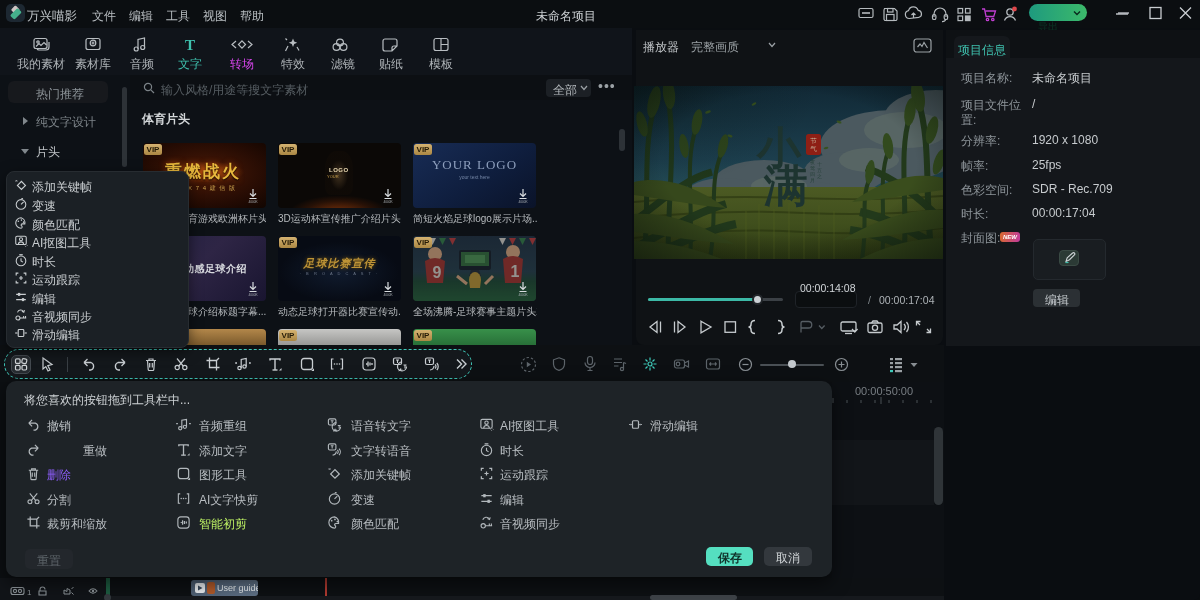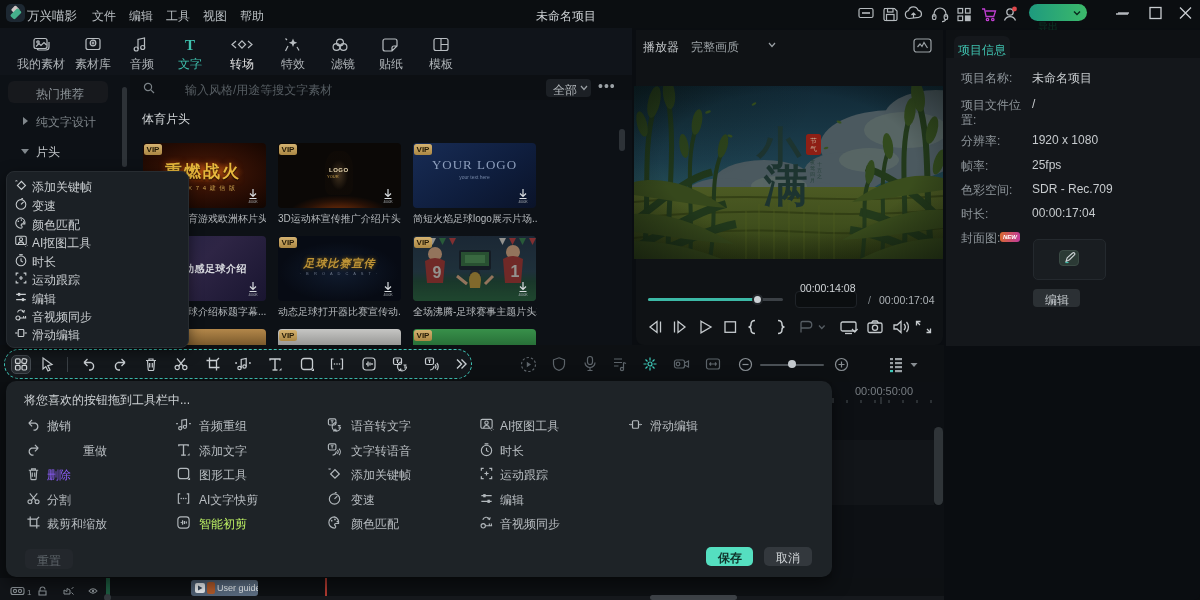--- a/index.html
+++ b/index.html
@@ -233,21 +233,21 @@
       <path d="M385 3 h10 a2 2 0 0 1 2 2 v5 l-5 5 h-7 a2 2 0 0 1 -2 -2 v-8 a2 2 0 0 1 2 -2 z M397 10 h-3 a2 2 0 0 0 -2 2 v3"></path>
 
       <rect x="434" y="2.5" width="14" height="12" rx="2"></rect>
           <path d="M441 2.5 v12 M441 8.5 h7"></path>
     </g>
   </svg>
   <div class="abs txt" style="left:17px;top:56px;color:#aeb3b7;">我的素材</div>
   <div class="abs txt" style="left:75px;top:56px;color:#aeb3b7;">素材库</div>
   <div class="abs txt" style="left:130px;top:56px;color:#aeb3b7;">音频</div>
   <div class="abs txt" style="left:178px;top:56px;color:#3fc1ae;">文字</div>
-  <div class="abs txt" style="left:230px;top:56px;color:#e5e5e5;">转场</div>
+  <div class="abs txt" style="left:230px;top:56px;color:#d946ef;">转场</div>
   <div class="abs txt" style="left:281px;top:56px;color:#aeb3b7;">特效</div>
   <div class="abs txt" style="left:331px;top:56px;color:#aeb3b7;">滤镜</div>
   <div class="abs txt" style="left:379px;top:56px;color:#aeb3b7;">贴纸</div>
   <div class="abs txt" style="left:429px;top:56px;color:#aeb3b7;">模板</div>
 
   <div class="abs" style="left:130px;top:75px;width:502px;height:25px;background:#0c0f13;"></div>
 
   <div class="abs" style="left:8px;top:81px;width:100px;height:22px;border-radius:6px;background:#17191d;"></div>
   <div class="abs txt dim" style="left:36px;top:86px;">热门推荐</div>
   <div class="abs txt" style="left:36px;top:114px;color:#7e858a;">纯文字设计</div>
@@ -258,29 +258,29 @@
   <svg class="abs" style="left:20px;top:147px;" width="10" height="8" viewBox="0 0 10 8">
         <path d="M1 2 L5 7 L9 2 Z" fill="#80878c"></path>
       </svg>
   <div class="abs" style="left:122px;top:87px;width:5px;height:80px;border-radius:3px;background:#2d3237;"></div>
   <div class="abs" style="left:619px;top:129px;width:6px;height:22px;border-radius:3px;background:#2d3237;"></div>
 
   <svg class="abs" style="left:143px;top:82px;" width="12" height="12" viewBox="0 0 12 12">
         <circle cx="5" cy="5" r="3.6" stroke="#7b8287" stroke-width="1.2" fill="none"></circle>
         <path d="M7.8 7.8 L11 11" stroke="#7b8287" stroke-width="1.2"></path>
       </svg>
-  <div class="abs txt" style="left:161px;top:82px;color:#565d62;margin-left:24px;">输入风格/用途等搜文字素材</div>
+  <div class="abs txt" style="left:161px;top:82px;color:#565d62;">输入风格/用途等搜文字素材</div>
   <div class="abs" style="left:546px;top:79px;width:45px;height:18px;border-radius:4px;background:#1c2025;"></div>
   <div class="abs txt" style="left:553px;top:82px;color:#b4b9bd;">全部</div>
   <svg class="abs" style="left:580px;top:85px;" width="8" height="6" viewBox="0 0 8 6">
         <path d="M1 1 L4 4.5 L7 1" stroke="#9ba1a5" stroke-width="1.2" fill="none"></path>
       </svg>
   <div class="abs txt" style="left:598px;top:78px;color:#9ba1a5;font-size:14px;letter-spacing:1px;">•••</div>
 
-  <div class="abs txt" style="left:142px;top:111px;font-weight:normal;color:#d3d7d9;">体育片头</div>
+  <div class="abs txt" style="left:142px;top:111px;font-weight:bold;color:#d3d7d9;">体育片头</div>
 
   <div class="abs" style="left:143px;top:143px;width:123px;height:65px;border-radius:4px;overflow:hidden;background:radial-gradient(ellipse 90px 45px at 62px 30px,#4c1a07,#240b03 70%,#130601);">
     <div class="abs" style="left:14px;top:16px;width:100px;height:26px;background:radial-gradient(ellipse 50px 14px at 50px 13px,rgba(255,120,20,.55),rgba(120,40,5,0) 75%);"></div>
     <div class="abs" style="left:22px;top:17px;font-size:17px;font-weight:bold;color:#e8b83c;text-shadow:0 1px 2px #000,0 0 6px #b84a10;letter-spacing:2px;">重燃战火</div>
     <div class="abs" style="left:38px;top:41px;font-size:6px;color:#caa14c;letter-spacing:1px;">7 X 7 4 建 信 版</div>
   </div>
   <div class="abs" style="left:278px;top:143px;width:123px;height:65px;border-radius:4px;overflow:hidden;background:#0b0806;">
     <div class="abs" style="left:0px;top:40px;width:123px;height:25px;background:radial-gradient(ellipse 62px 22px at 61px 30px,rgba(185,72,12,.65),rgba(110,40,6,.28) 55%,rgba(20,8,2,0) 80%);"></div>
     <div class="abs" style="left:47px;top:8px;width:28px;height:44px;background:radial-gradient(ellipse 12px 20px at 14px 24px,rgba(150,115,70,.38),rgba(60,35,10,.08) 75%);border-radius:40% 40% 20% 20%;"></div>
     <div class="abs" style="left:51px;top:24px;font-size:6px;font-weight:bold;color:#e8d8b0;letter-spacing:.5px;">LOGO</div>

